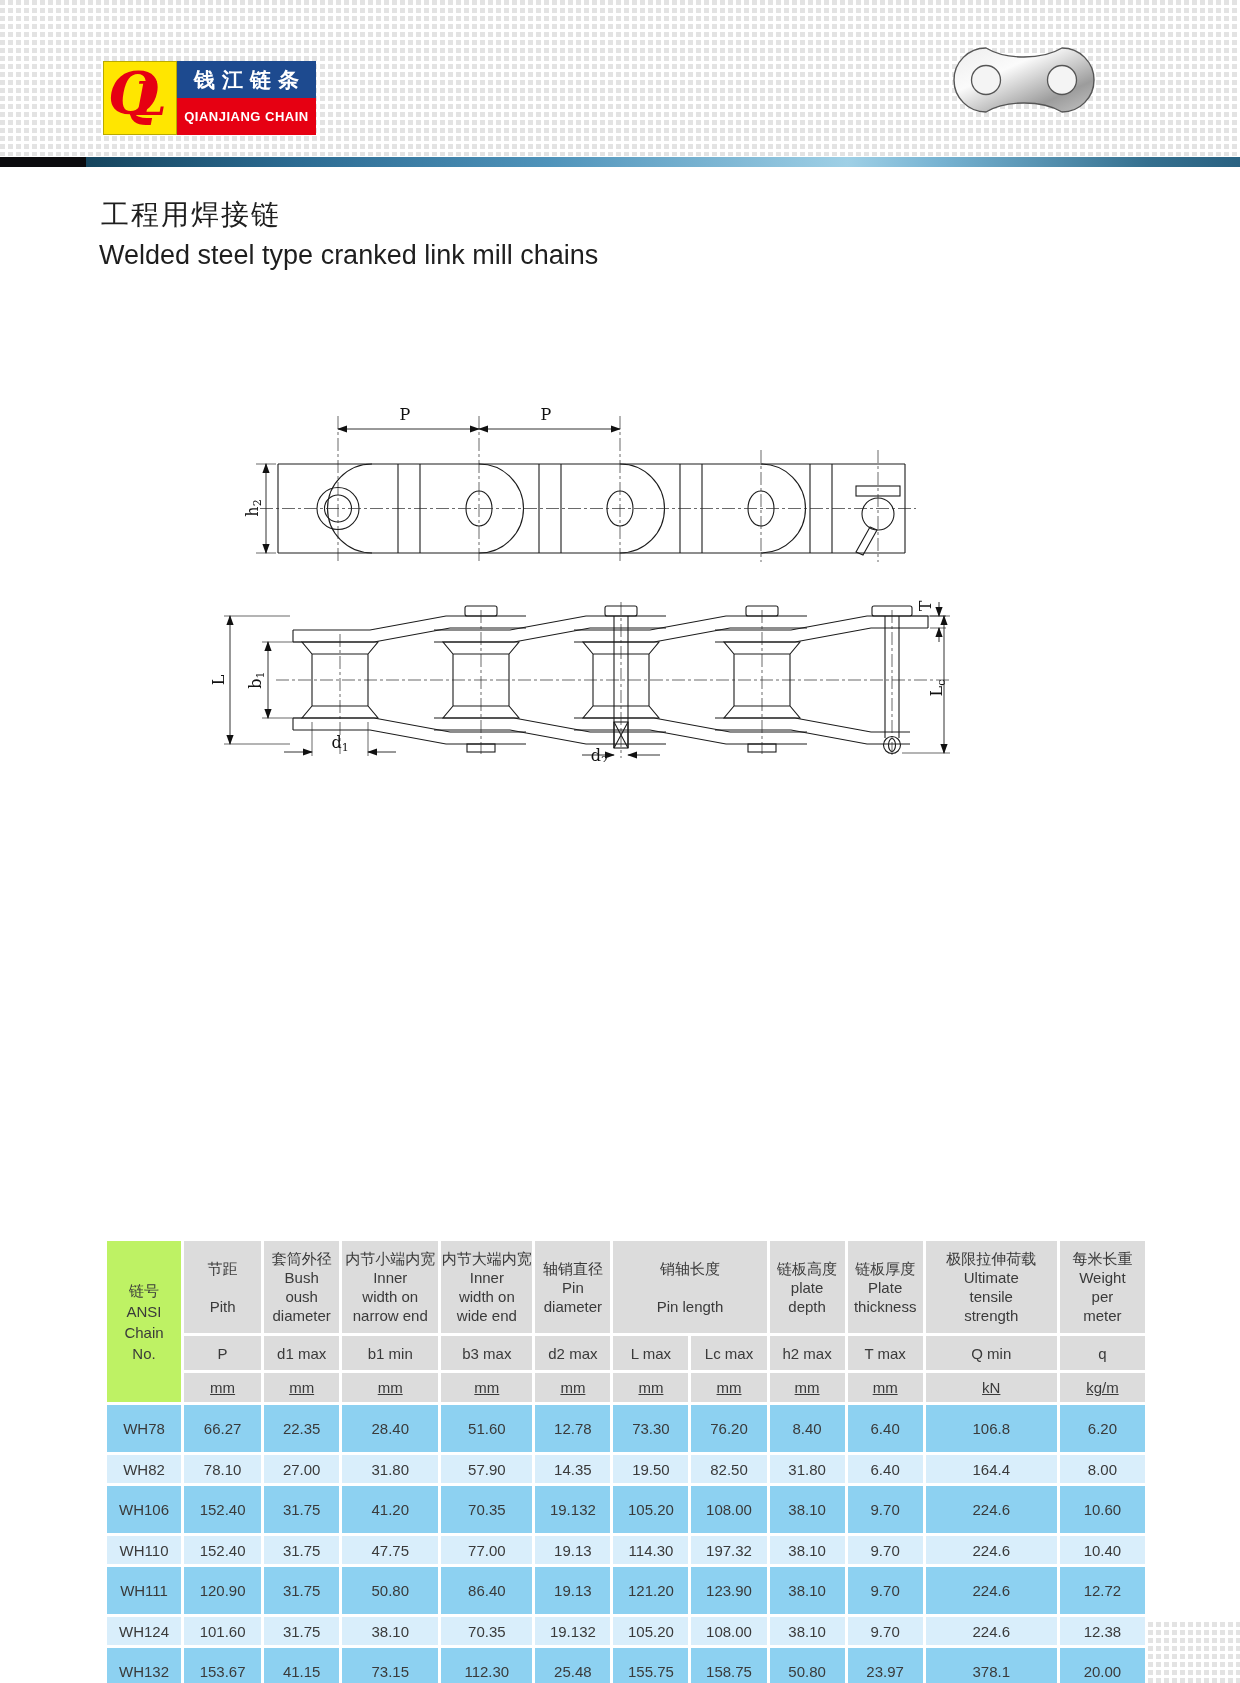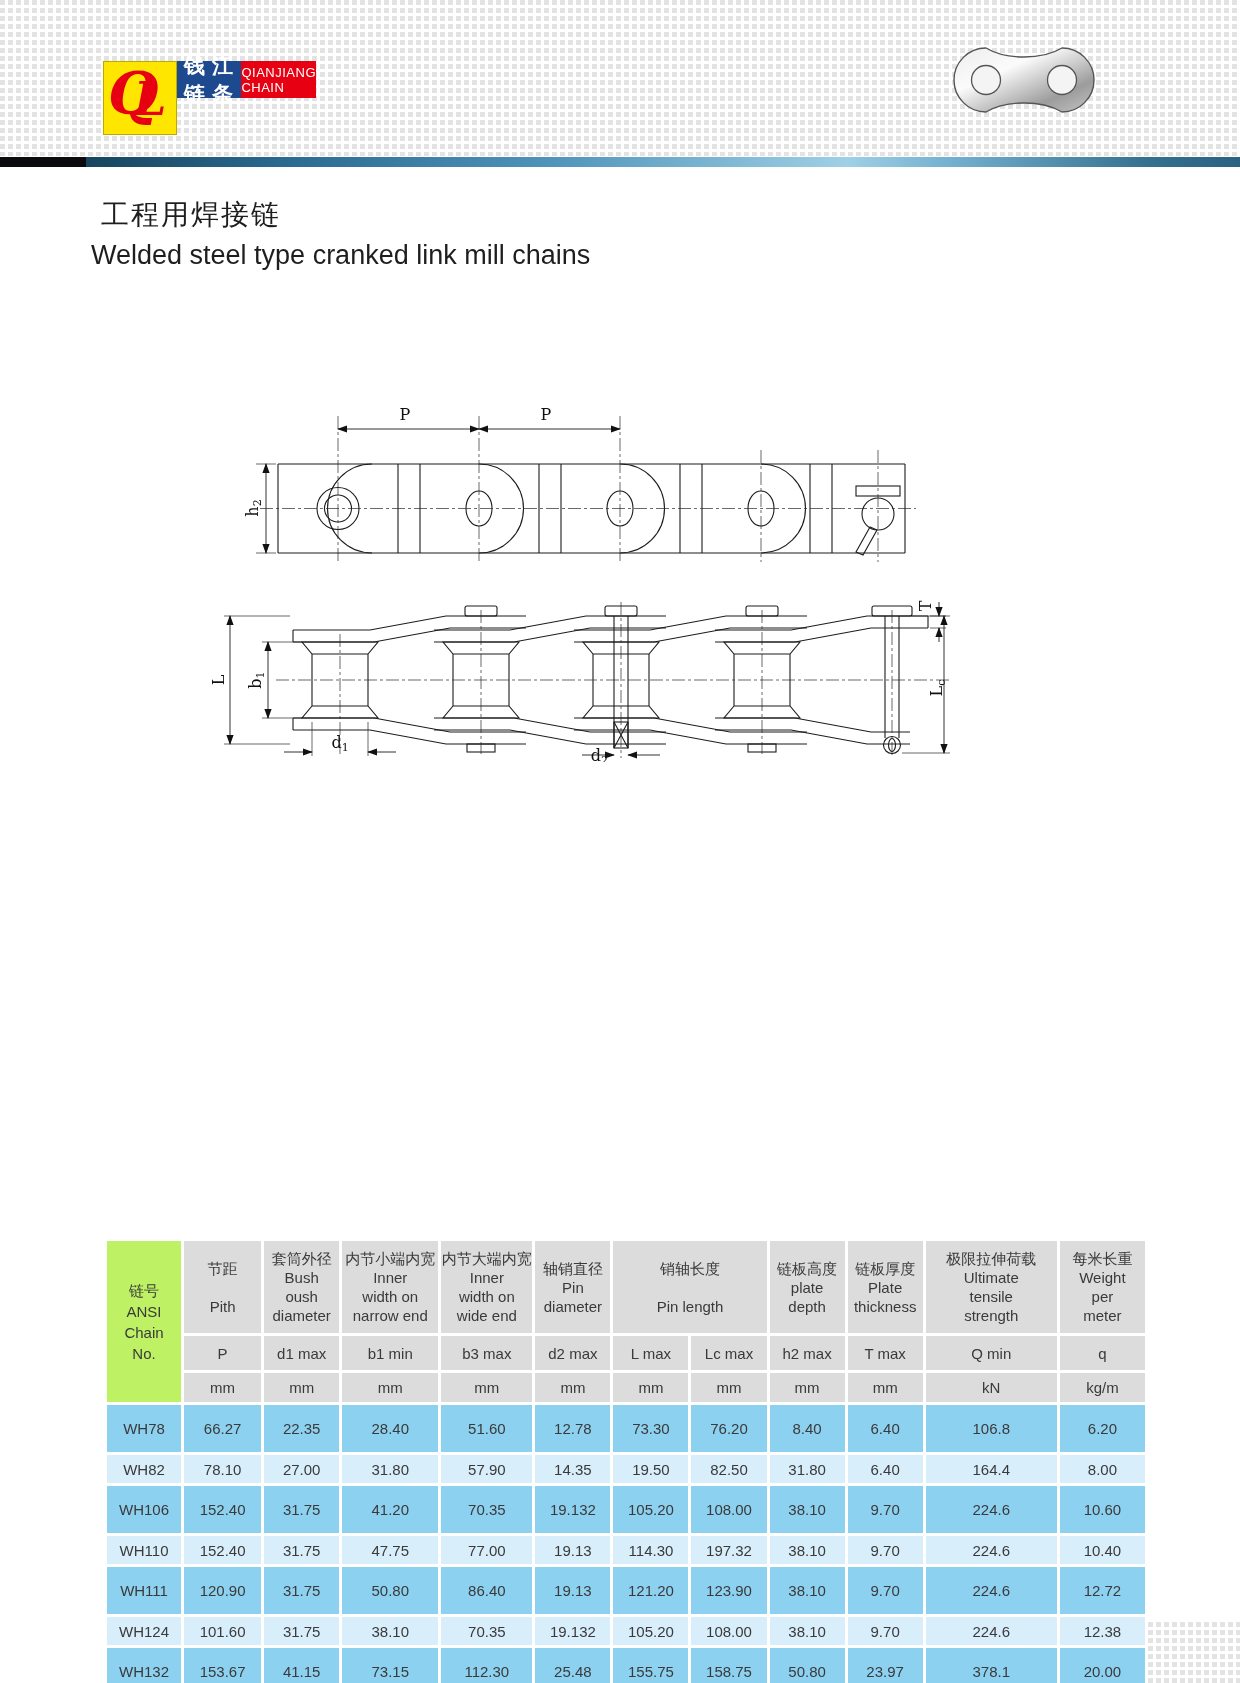--- a/index.html
+++ b/index.html
@@ -13,54 +13,54 @@
       repeating-linear-gradient(to bottom, transparent 0 5px, #ffffff 5px 8px),
       repeating-linear-gradient(to right, #e3e3e3 0 5px, transparent 5px 8px);
   }
   .header-band { position:absolute; left:0; top:0; width:1240px; height:156px; }
 
   
   .logo { position:absolute; left:103px; top:61px; width:213px; height:74px; display:flex; }
   .logo-mark { width:74px; height:74px; background:#ffe600; border:1px solid #b9a900; position:relative; overflow:hidden; }
   .logo-mark .q { position:absolute; left:4px; top:-2px; font-family:"DejaVu Serif", serif; font-style:italic; font-weight:bold; font-size:58px; color:#e60012; }
   .logo-mark .l { position:absolute; left:30px; top:10px; font-family:"DejaVu Serif", serif; font-style:italic; font-weight:bold; font-size:46px; color:#e60012; }
-  .logo-right { width:139px; height:74px; display:flex; flex-direction:row; }
+  .logo-right { width:139px; height:74px; display:flex; flex-direction:column; }
   .logo-zh { height:37px; background:#1d4a8f; color:#fff; display:flex; align-items:center; justify-content:center; font-size:21px; font-weight:bold; letter-spacing:7px; padding-left:7px; }
-  .logo-en { height:37px; background:#e60012; color:#fff; display:flex; align-items:center; justify-content:center; font-size:13px; font-weight:normal; letter-spacing:0.5px; }
+  .logo-en { height:37px; background:#e60012; color:#fff; display:flex; align-items:center; justify-content:center; font-size:13px; font-weight:bold; letter-spacing:0.5px; }
 
   .plate-svg { position:absolute; left:950px; top:46px; }
 
   
   .bar { position:absolute; left:0; top:157px; width:1240px; height:10px; display:flex; }
   .bar-black { width:86px; height:10px; background:#0b0b0e; }
   .bar-grad { flex:1; height:10px;
     background:linear-gradient(to right,#16455e 0%,#2c6b92 18%,#4f93ba 40%,#9fd0e6 66%,#77b3d2 74%,#35708f 92%,#2a6282 100%); }
 
   .title-zh { position:absolute; left:101px; top:196px; font-size:28px; color:#1e1e1e; letter-spacing:2px; }
-  .title-en { position:absolute; left:91px; top:240px; font-size:27px; color:#1e1e1e; }
+  .title-en { position:absolute; left:99px; top:240px; font-size:27px; color:#1e1e1e; }
 
   
   .draw1 { position:absolute; left:240px; top:402px; }
   .draw2 { position:absolute; left:210px; top:598px; }
   .draw1 svg, .draw2 svg { display:block; }
   .tline { stroke:#1c1c1c; stroke-width:1.1; fill:none; }
   .thin  { stroke:#2a2a2a; stroke-width:0.7; fill:none; }
   .cl    { stroke:#2a2a2a; stroke-width:0.7; fill:none; stroke-dasharray:13 3 3 3; }
   .dim   { stroke:#1c1c1c; stroke-width:0.9; fill:none; }
   .dtext { font-family:"DejaVu Serif", serif; font-size:16px; fill:#111; }
   .dtext-s { font-family:"DejaVu Serif", serif; font-size:11px; fill:#111; }
 
   
   .spec-table { position:absolute; left:104px; top:1238px; border-collapse:separate; border-spacing:3px; table-layout:fixed; width:1044px; }
   .spec-table td { text-align:center; vertical-align:middle; color:#3a3a3a; font-size:15px; }
   .spec-table .ghead { background:#dcdcdc; white-space:pre-line; line-height:19px; height:92px; }
   .spec-table .chainhead { background:#bef264; white-space:pre-line; line-height:21px; }
   .sym-row td, .unit-row td { background:#dcdcdc; }
   .sym-row td { height:34px; }
-  .unit-row td { height:29px; }
+  .unit-row td { height:29px;text-decoration:underline; }
   .row-dark td { background:#8dd1f1; height:47px; }
   .row-light td { background:#d9eefb; height:28px; }
 
   .corner-dots { position:absolute; left:1148px; top:1622px; width:92px; height:61px; }
 </style>
 </head>
 <body>
 
 <div class="page">
 

